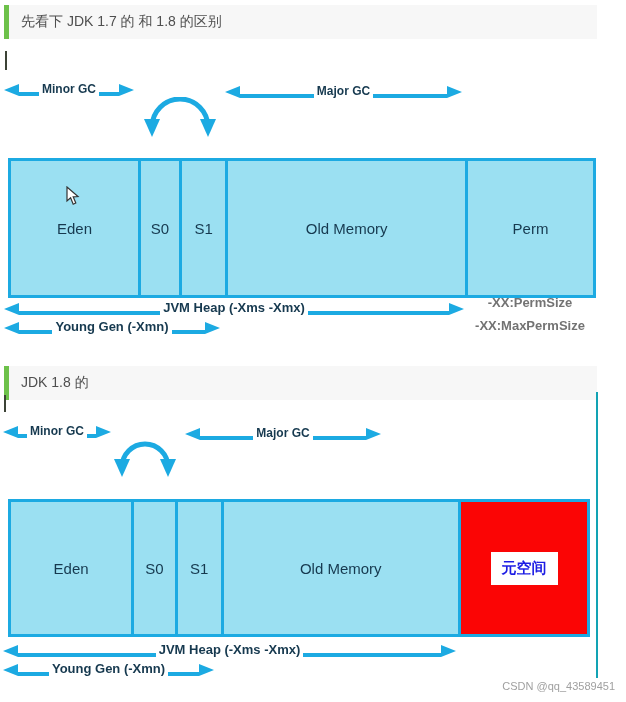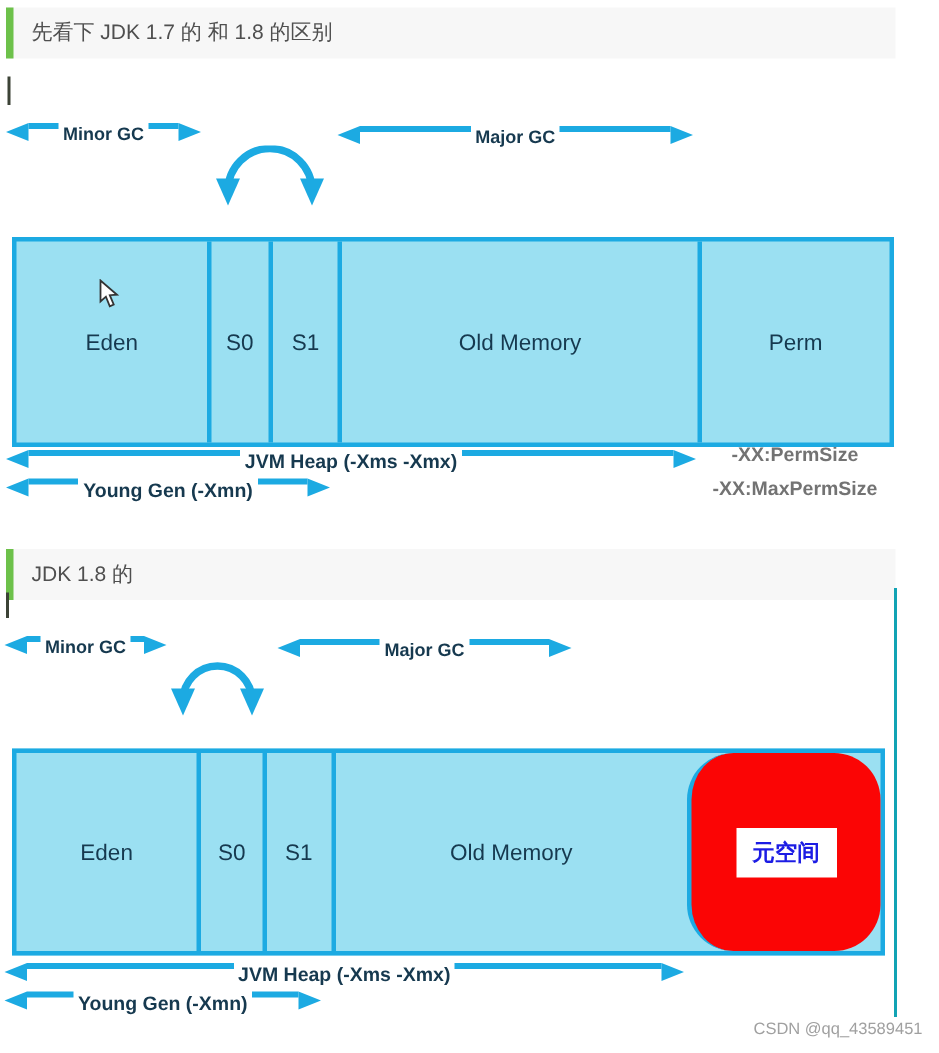--- a/index.html
+++ b/index.html
@@ -17,21 +17,21 @@
   #quote1{top:5px;}
   #quote2{top:366px;}
 
   
   .tick{position:absolute;width:2px;background:#3c4336;}
   #tick1{left:5px;top:51px;height:19px;}
   #tick2{left:4px;top:395px;height:17px;}
   #rightline{position:absolute;left:596px;top:392px;width:2px;height:286px;background:#12a3b4;}
 
   
-  .darrow{position:absolute;display:flex;align-items:flex-start;}
+  .darrow{position:absolute;display:flex;align-items:flex-end;}
   .darrow .tl{width:0;height:0;border-top:6px solid transparent;border-bottom:6px solid transparent;border-right:15px solid #1caae2;}
   .darrow .tr{width:0;height:0;border-top:6px solid transparent;border-bottom:6px solid transparent;border-left:15px solid #1caae2;}
   .darrow .ln{flex:1;height:4px;background:#1caae2;}
   .darrow .lbl{color:#16394f;white-space:nowrap;padding:0 3px;}
   .sm .lbl{font-size:12px;font-weight:600;}
   .lg .lbl{font-size:13px;font-weight:600;}
 
   #minor1{left:4px;top:82px;width:130px;}
   #major1{left:225px;top:84px;width:237px;}
   #heap1{left:4px;top:300px;width:460px;}
@@ -47,21 +47,21 @@
   #arc1{left:138px;top:97px;width:84px;height:42px;}
   #arc2{left:110px;top:439px;width:70px;height:40px;}
 
   
   .bar{position:absolute;display:flex;background:#9be0f2;border:3px solid #1caae2;box-sizing:border-box;margin-top:20px;}
   #bar1{left:8px;top:138px;width:588px;height:140px;}
   #bar2{left:8px;top:479px;width:582px;height:138px;}
   .region{display:flex;align-items:center;justify-content:center;font-size:15px;color:#16394f;box-sizing:border-box;}
   .region + .region{border-left:3px solid #1caae2;}
   .f131{flex:131 0 0;} .f39{flex:39 0 0;} .f45{flex:45 0 0;} .f244{flex:244 0 0;} .f129{flex:129 0 0;}
-  .f124{flex:124 0 0;} .f42{flex:42 0 0;} .f44{flex:44 0 0;} .f242{flex:242 0 0;} .f130{flex:130 0 0;border-radius:31px;}
+  .f124{flex:124 0 0;} .f42{flex:42 0 0;} .f44{flex:44 0 0;} .f242{flex:242 0 0;} .f130{flex:130 0 0;}
   .meta{background:#fb0505;}
   .metabox{background:#ffffff;padding:7px 11px;color:#1c1ce4;font-weight:bold;font-size:15px;}
 
   
   #permflags{position:absolute;left:455px;top:291px;width:150px;text-align:center;
     color:#737373;font-weight:bold;font-size:13px;line-height:23px;}
 
   
   #cursor{position:absolute;left:66px;top:186px;width:14px;height:20px;}
 

